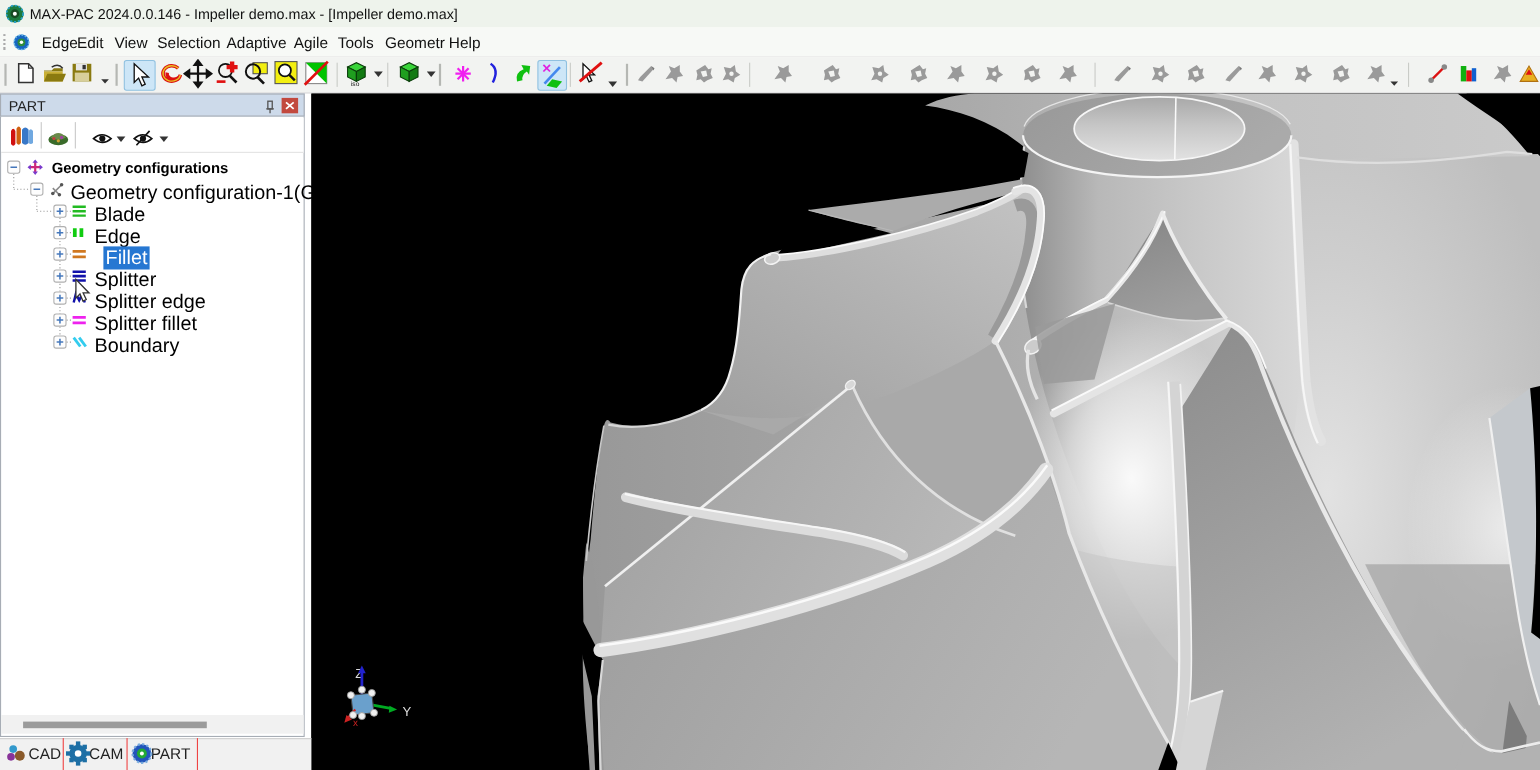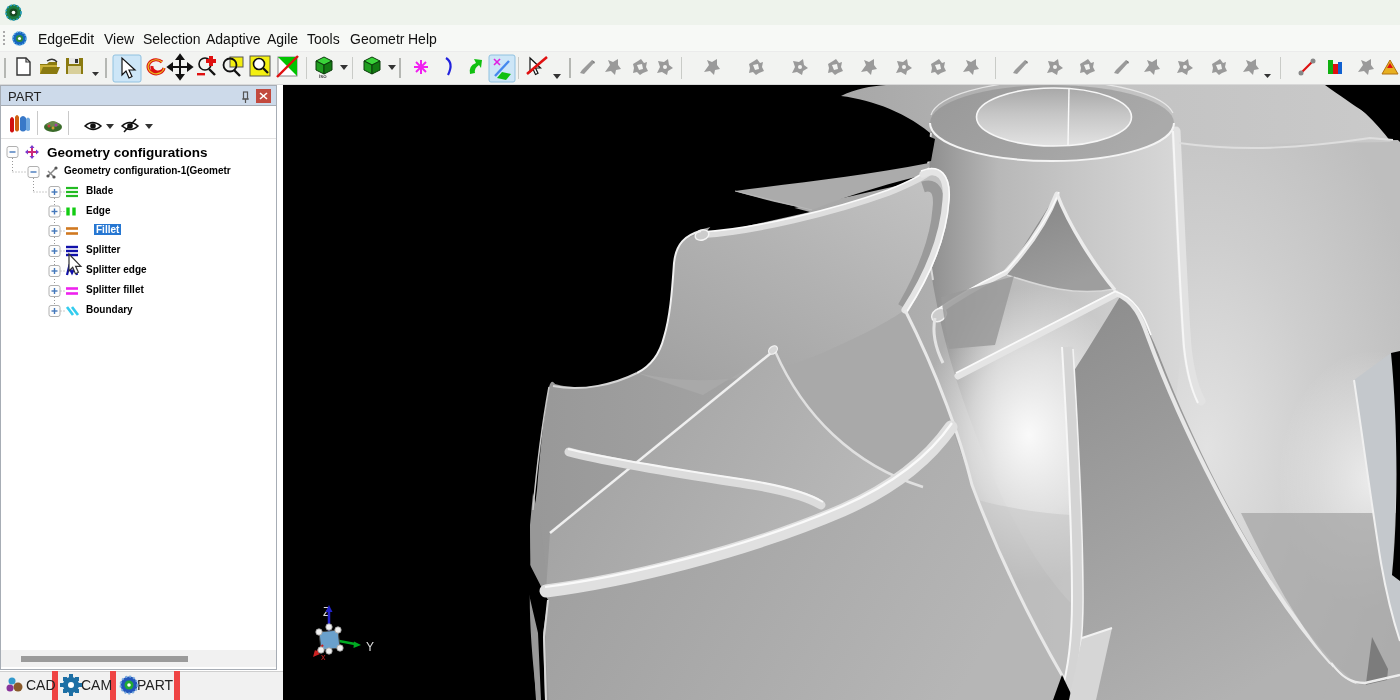--- a/index.html
+++ b/index.html
@@ -10,37 +10,38 @@
   #titletext { left:27px; top:5px; font-size:13px; color:#111; }
   #menubar { left:0; top:25px; width:1400px; height:27px; background:#f7f9f6; border-bottom:1px solid #ebebeb;}
   .menuitem { position:absolute; top:31px; font-size:14px; color:#111; }
   #toolbar { left:0; top:52px; width:1400px; height:33px; background:#f2f3f1; border-bottom:1px solid #d9d9d9; }
   .tgrip { position:absolute; top:6px; width:2px; height:20px; background-image:repeating-linear-gradient(to bottom,#aaa 0 2px, transparent 2px 4px); }
   #viewport { left:283px; top:85px; width:1117px; height:615px; background:#000; }
   #panel { left:0; top:85px; width:277px; height:585px; background:#fff; border:1px solid #a7adb5; }
   #panelhdr { left:0; top:85px; width:277px; height:21px; background:#cddaea; border:1px solid #a7adb5; }
   #panelhdr span { position:absolute; left:7px; top:3px; font-size:13px; color:#222; }
   #ptool { left:1px; top:107px; width:275px; height:32px; background:#fff; border-bottom:1px solid #e3e3e3; }
-  .trow { position:absolute; font-size:10px; color:#000; white-space:nowrap;font-weight:bold; }
+  .trow { position:absolute; font-size:18px; color:#000; white-space:nowrap; }
   #hscroll { left:1px; top:650px; width:275px; height:17px; background:#f1f1f1; }
   #hthumb { left:21px; top:656px; width:167px; height:6px; background:#9b9b9b; }
   #tabbar { left:0; top:671px; width:283px; height:29px; background:#f1f1f1; border-top:1px solid #cfcfcf; }
-  .tab { position:absolute; top:0; height:29px; border-right:6px solid #ef4444; }
+  .tab { position:absolute; top:0; height:29px; border-right:1px solid #ef4444; }
   .tab span { position:absolute; top:6px; font-size:14px; color:#222; }
 </style>
 </head>
 <body>
 <div id="root">
   <div class="abs" id="titlebar"></div>
   <svg class="abs" style="left:5px;top:4px" width="17" height="17" viewBox="0 0 17 17">
     <circle cx="8.5" cy="8.5" r="8" fill="#1b7a3d"></circle>
     <circle cx="8.5" cy="8.5" r="7.5" fill="none" stroke="#2aa0c8" stroke-width="1.6" stroke-dasharray="2 1.5"></circle>
     <circle cx="8.5" cy="8.5" r="4" fill="#174a22"></circle>
     <circle cx="8.5" cy="8.5" r="1.8" fill="#fff"></circle>
   </svg>
+  <div class="abs" id="titletext">MAX-PAC 2024.0.0.146 - Impeller demo.max - [Impeller demo.max]</div>
   <div class="abs" id="menubar"></div>
   <div class="abs tgrip" style="left:3px;top:31px;height:16px"></div>
   <svg class="abs" style="left:12px;top:31px" width="15" height="15" viewBox="0 0 17 17">
     <circle cx="8.5" cy="8.5" r="8" fill="#1565c0"></circle>
     <circle cx="8.5" cy="8.5" r="7.5" fill="none" stroke="#6db9e8" stroke-width="1.6" stroke-dasharray="2 1.5"></circle>
     <circle cx="8.5" cy="8.5" r="4" fill="#2e8b3a"></circle>
     <circle cx="8.5" cy="8.5" r="1.8" fill="#fff"></circle>
   </svg>
   <div class="menuitem" style="left:38px">Edge</div>
   <div class="menuitem" style="left:70px">Edit</div>

